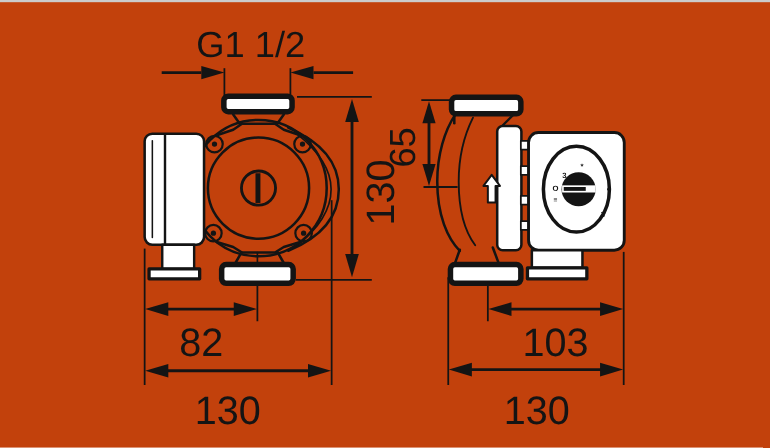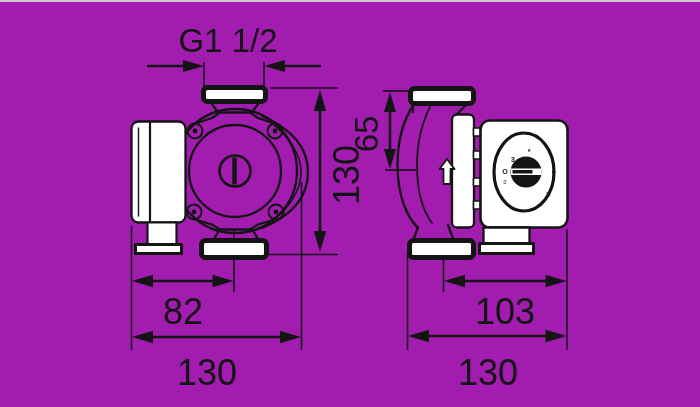--- a/index.html
+++ b/index.html
@@ -1,16 +1,16 @@
 <!DOCTYPE html>
 <html><head>
 <meta charset="utf-8">
 <style>
   html,body{margin:0;padding:0;background:#fff;}
-  .stage{position:relative;width:700px;height:407px;background:#a21caf;overflow:hidden;}
+  .stage{position:relative;width:700px;height:407px;background:#c2410c;overflow:hidden;}
   .top-border{position:absolute;top:0;left:0;width:700px;height:2px;background:#cccccc;}
   svg{position:absolute;top:0;left:0;}
   .ln{stroke:#141414;stroke-width:2.3;fill:none;stroke-linecap:round;stroke-linejoin:round;}
   .thin{stroke-width:1.5;}
   .wf{fill:#ffffff;}
   .flange{stroke:#141414;stroke-width:5;fill:#ffffff;stroke-linejoin:round;}
   .ext{stroke:#141414;stroke-width:1.6;fill:none;}
   .dim{stroke:#141414;stroke-width:2.6;fill:none;}
   .arr{fill:#141414;stroke:none;}
   .dimtext{font-family:"Liberation Sans",sans-serif;font-size:36px;fill:#141414;text-anchor:middle;}

